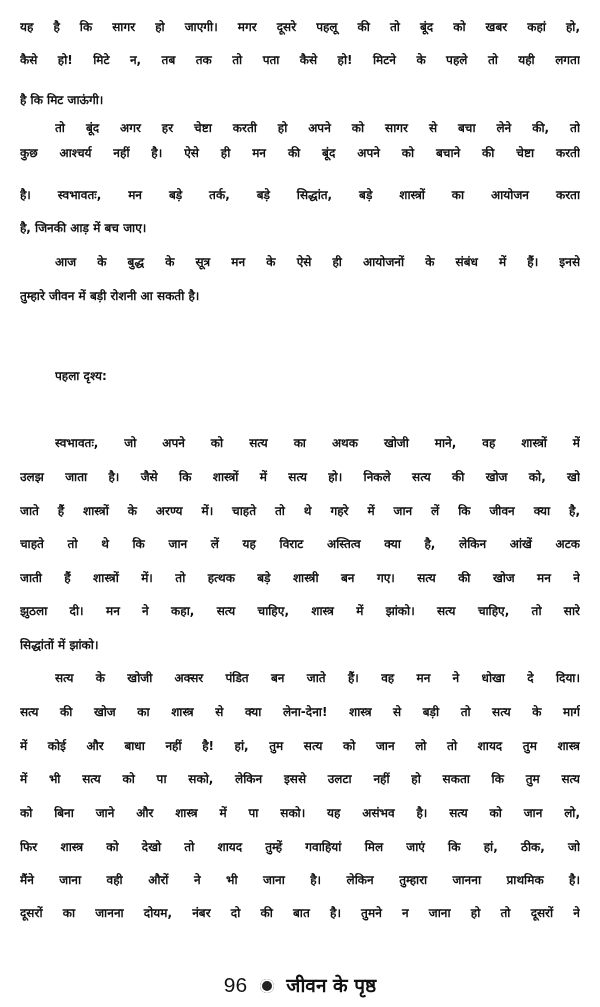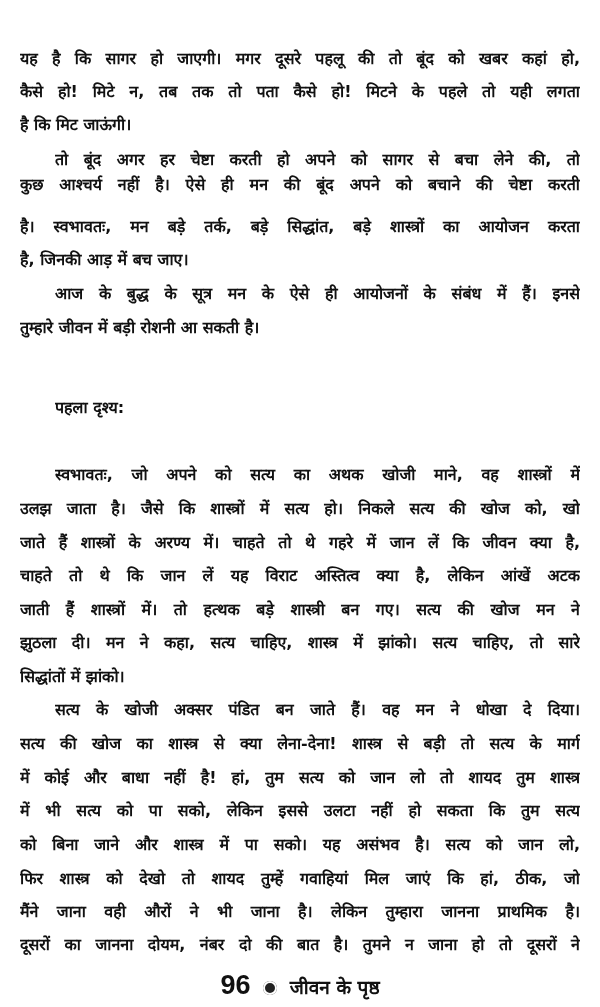--- a/index.html
+++ b/index.html
@@ -3,40 +3,40 @@
 <meta charset="utf-8">
 <style>
   html, body { margin: 0; padding: 0; }
   body {
     width: 600px; height: 1007px; background: #ffffff; position: relative; overflow: hidden;
     font-family: "DejaVu Sans", "Liberation Sans", sans-serif; color: #111111;
   }
   .page { position: absolute; left: 0; top: 0; width: 600px; height: 1007px; }
   .line {
     position: absolute; left: 20px; width: 560px; height: 34px; line-height: 34px;
-    font-size: 16px; font-weight: bold; white-space: nowrap; overflow: hidden;
-    text-align: justify; text-align-last: justify; margin-top: 32px;
+    font-size: 12px; font-weight: bold; white-space: nowrap; overflow: hidden;
+    text-align: justify; text-align-last: justify;
   }
   .line.indent { left: 55px; width: 525px; }
   .line.last { text-align-last: left; }
   .footer {
     position: absolute; left: 0; width: 600px; top: 970px; height: 30px; line-height: 30px;
     text-align: center; font-size: 19px; font-weight: bold;
   }
-  .footer .num { font-family: "Liberation Sans", sans-serif; font-size: 27px; font-weight: bold; }
+  .footer .num { font-family: "Liberation Sans", sans-serif; font-size: 21px; font-weight: normal; }
   .footer .flower { display: inline-block; width: 14px; height: 14px; border-radius: 50%; background: #222; margin: 0 6px; vertical-align: -1px; box-shadow: 0 0 0 2px #fff inset; }
 </style>
 </head>
 <body>
 
 <div class="page">
 
   <div class="line" style="top:10px">यह है कि सागर हो जाएगी। मगर दूसरे पहलू की तो बूंद को खबर कहां हो,</div>
   <div class="line" style="top:43px">कैसे हो! मिटे न, तब तक तो पता कैसे हो! मिटने के पहले तो यही लगता</div>
-  <div class="line last" style="top:76px">है कि मिट जाऊंगी।</div>
+  <div class="line last" style="top:83px">है कि मिट जाऊंगी।</div>
 
   <div class="line indent" style="top:111px">तो बूंद अगर हर चेष्टा करती हो अपने को सागर से बचा लेने की, तो</div>
   <div class="line" style="top:136px">कुछ आश्चर्य नहीं है। ऐसे ही मन की बूंद अपने को बचाने की चेष्टा करती</div>
   <div class="line" style="top:178px">है। स्वभावतः, मन बड़े तर्क, बड़े सिद्धांत, बड़े शास्त्रों का आयोजन करता</div>
   <div class="line last" style="top:211px">है, जिनकी आड़ में बच जाए।</div>
 
   <div class="line indent" style="top:245px">आज के बुद्ध के सूत्र मन के ऐसे ही आयोजनों के संबंध में हैं। इनसे</div>
   <div class="line last" style="top:279px">तुम्हारे जीवन में बड़ी रोशनी आ सकती है।</div>
 
   <div class="line indent last" style="top:359px">पहला दृश्य:</div>

